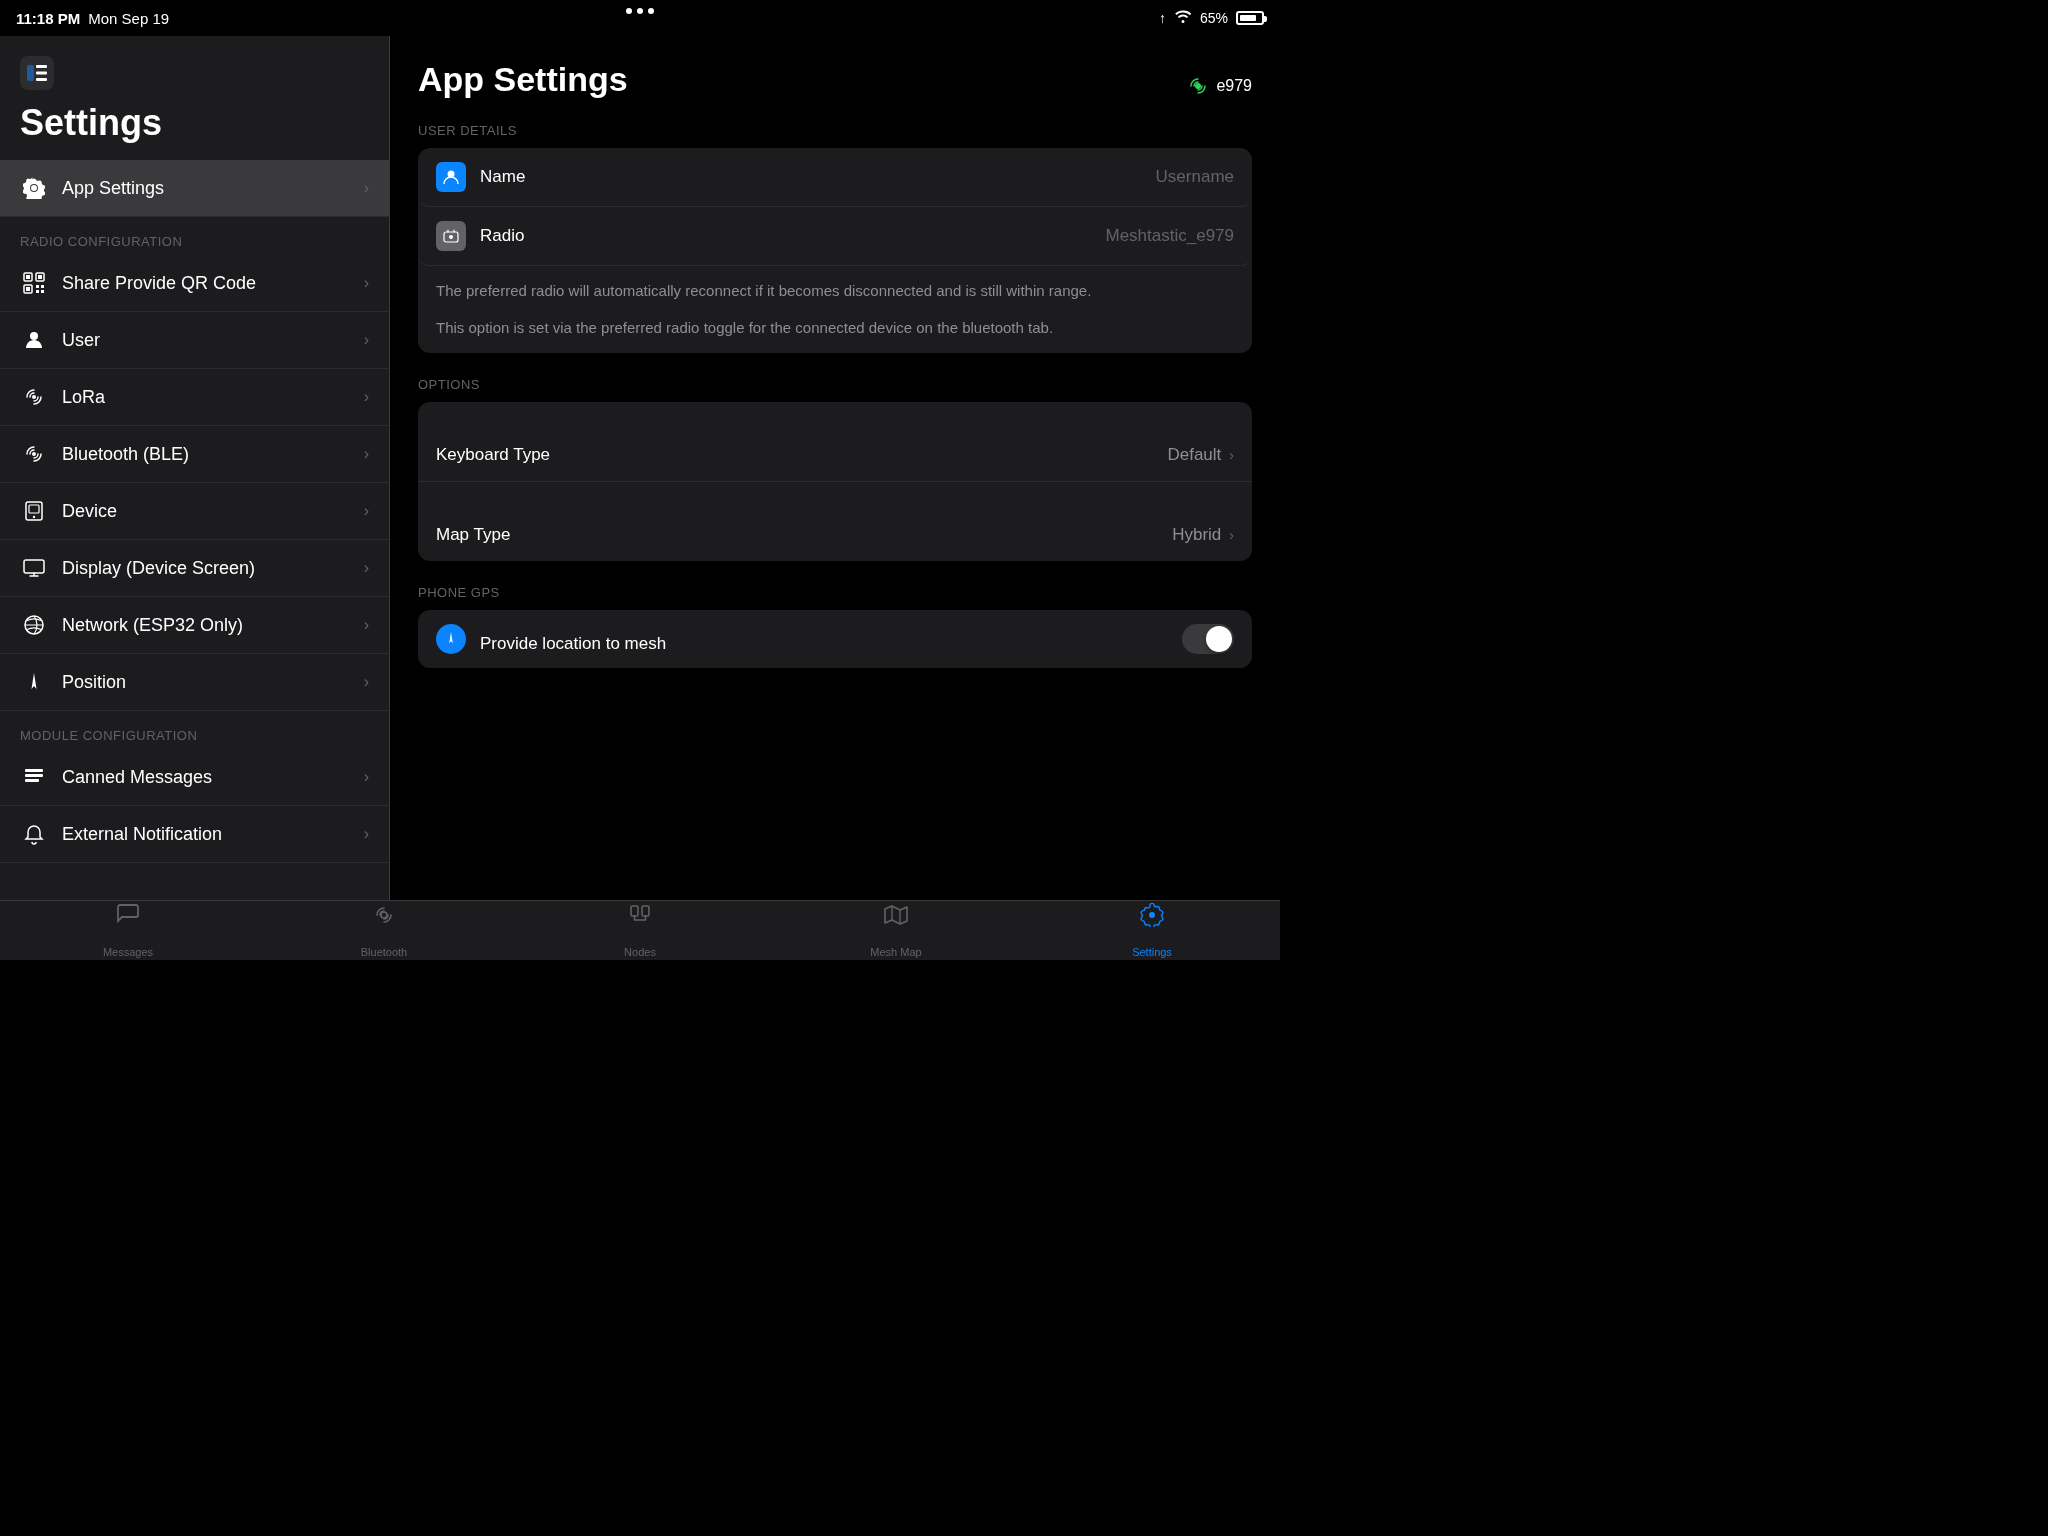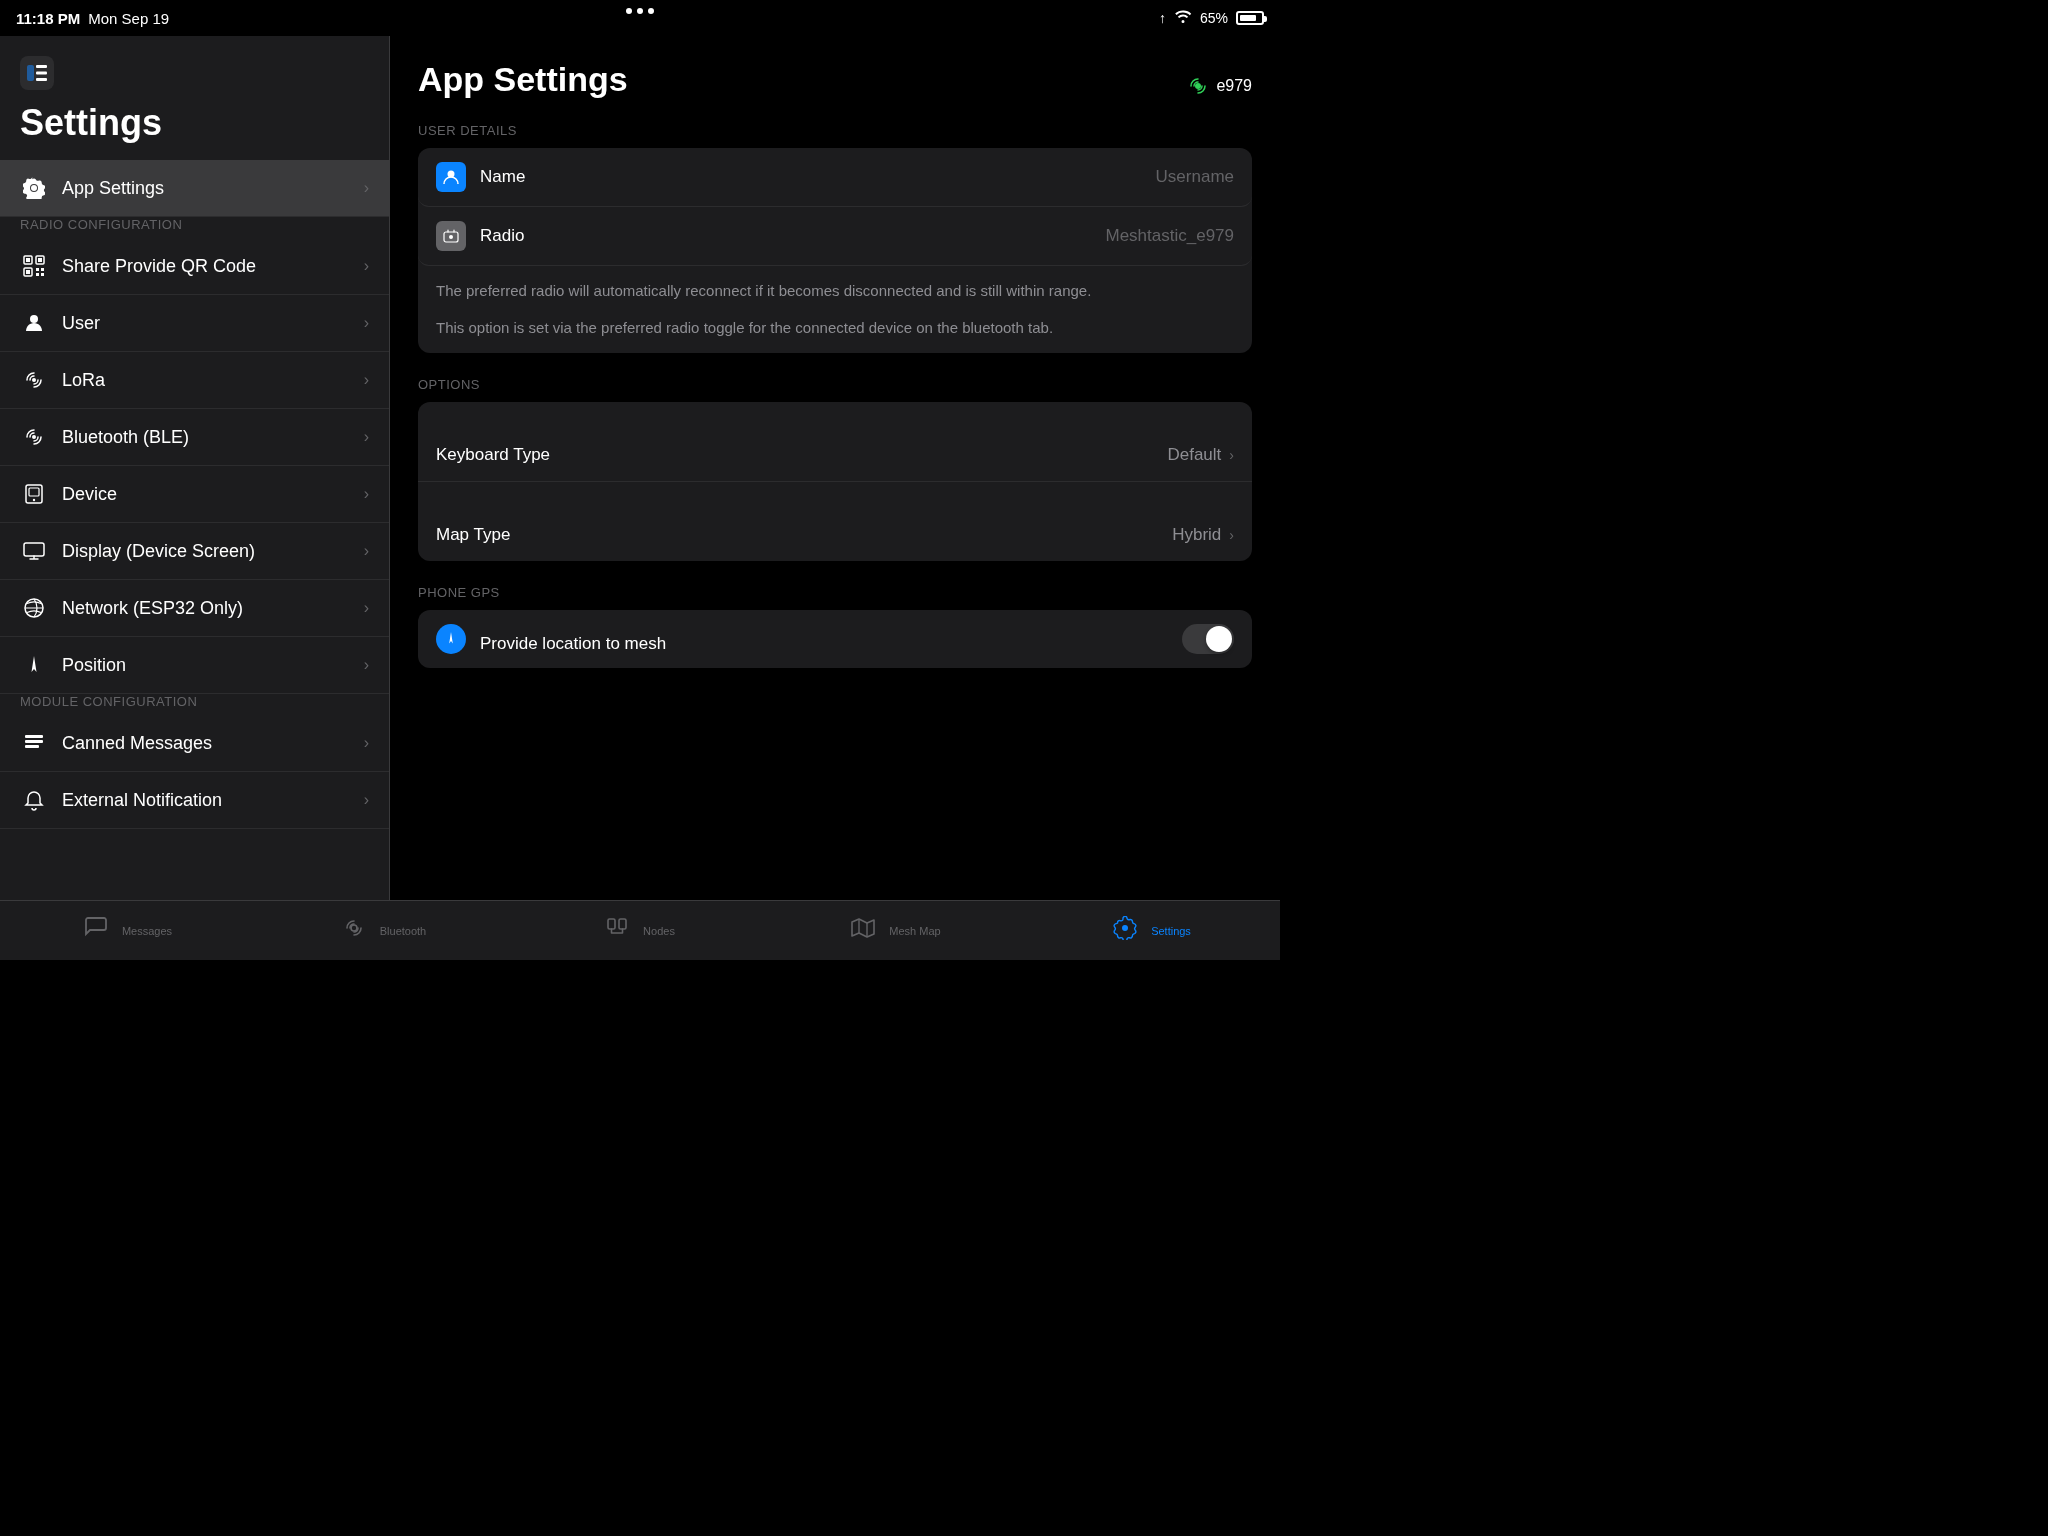--- a/index.html
+++ b/index.html
@@ -134,21 +134,21 @@
     .sidebar-item-label {
       font-size: 18px;
       color: #fff;
       flex: 1;
     }
     .sidebar-chevron {
       color: #636366;
       font-size: 16px;
     }
     .section-header {
-      padding: 0 20px 6px 20px;
+      padding: 17px 20px 6px 20px;
       font-size: 13px;
       color: #636366;
       text-transform: uppercase;
       letter-spacing: 0.5px;
     }
 
     
     .main-content {
       flex: 1;
       background: #000;
@@ -282,21 +282,21 @@
       bottom: 0; left: 0; right: 0;
       height: 60px;
       background: #1c1c1e;
       border-top: 1px solid #3a3a3c;
       display: flex;
       align-items: center;
     }
     .tab-item {
       flex: 1;
       display: flex;
-      flex-direction: row;
+      flex-direction: column;
       align-items: center;
       justify-content: center;
       gap: 14px;
       cursor: pointer;
     }
     .tab-icon {
       font-size: 20px;
       color: #636366;
     }
     .tab-icon.active {

